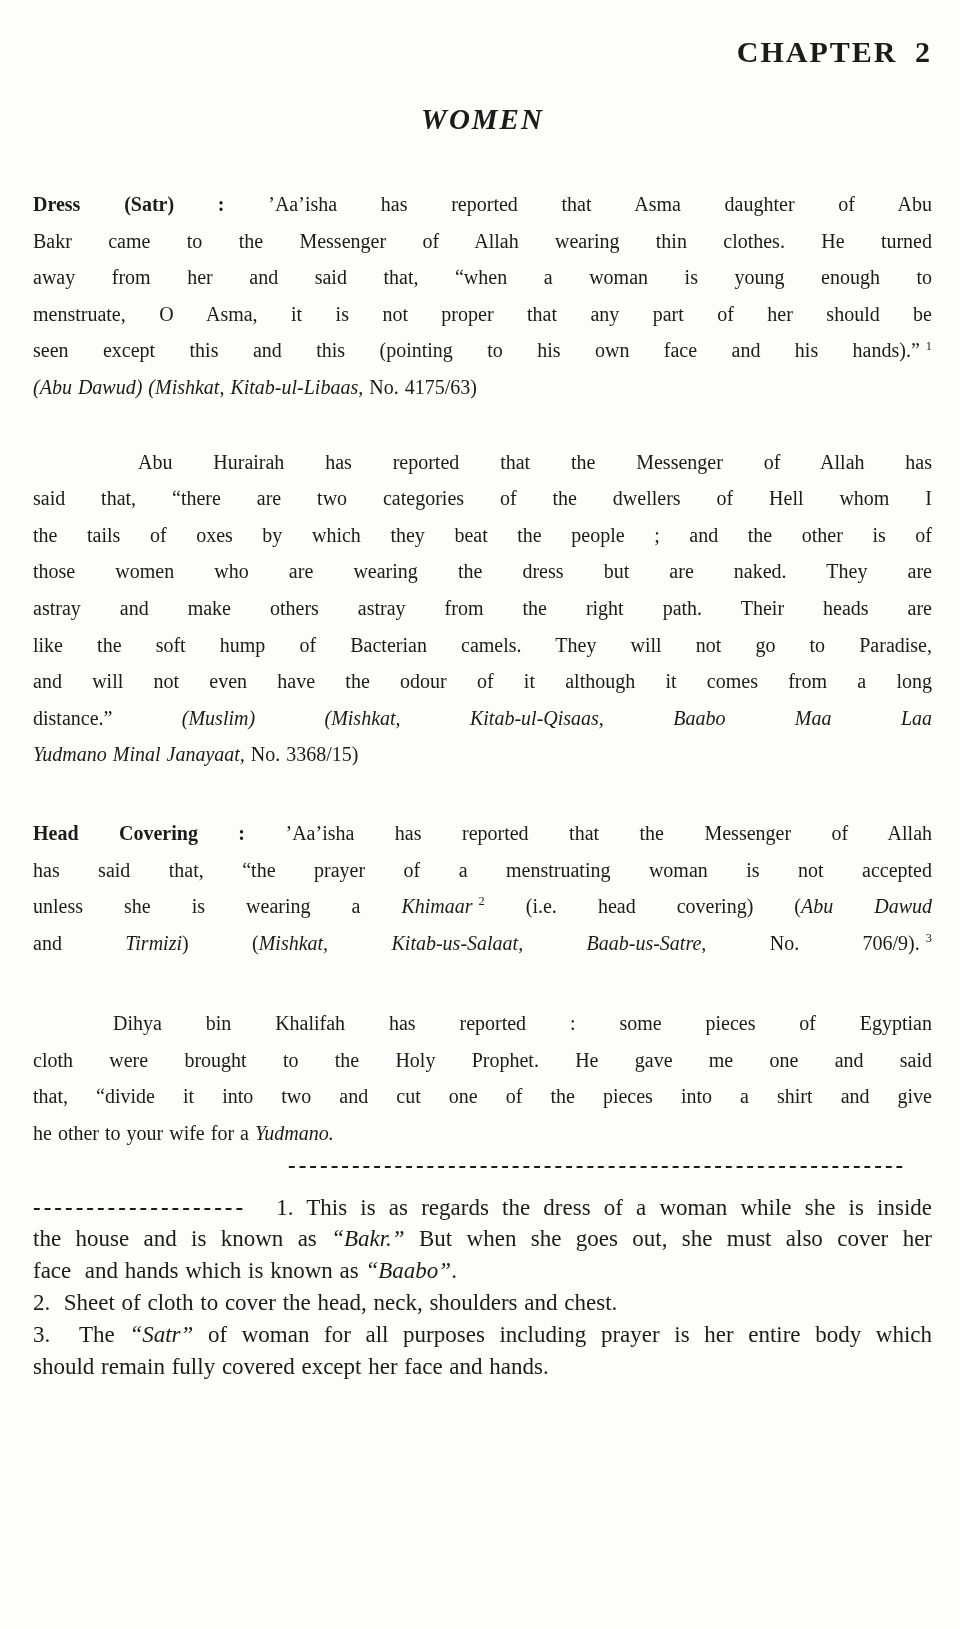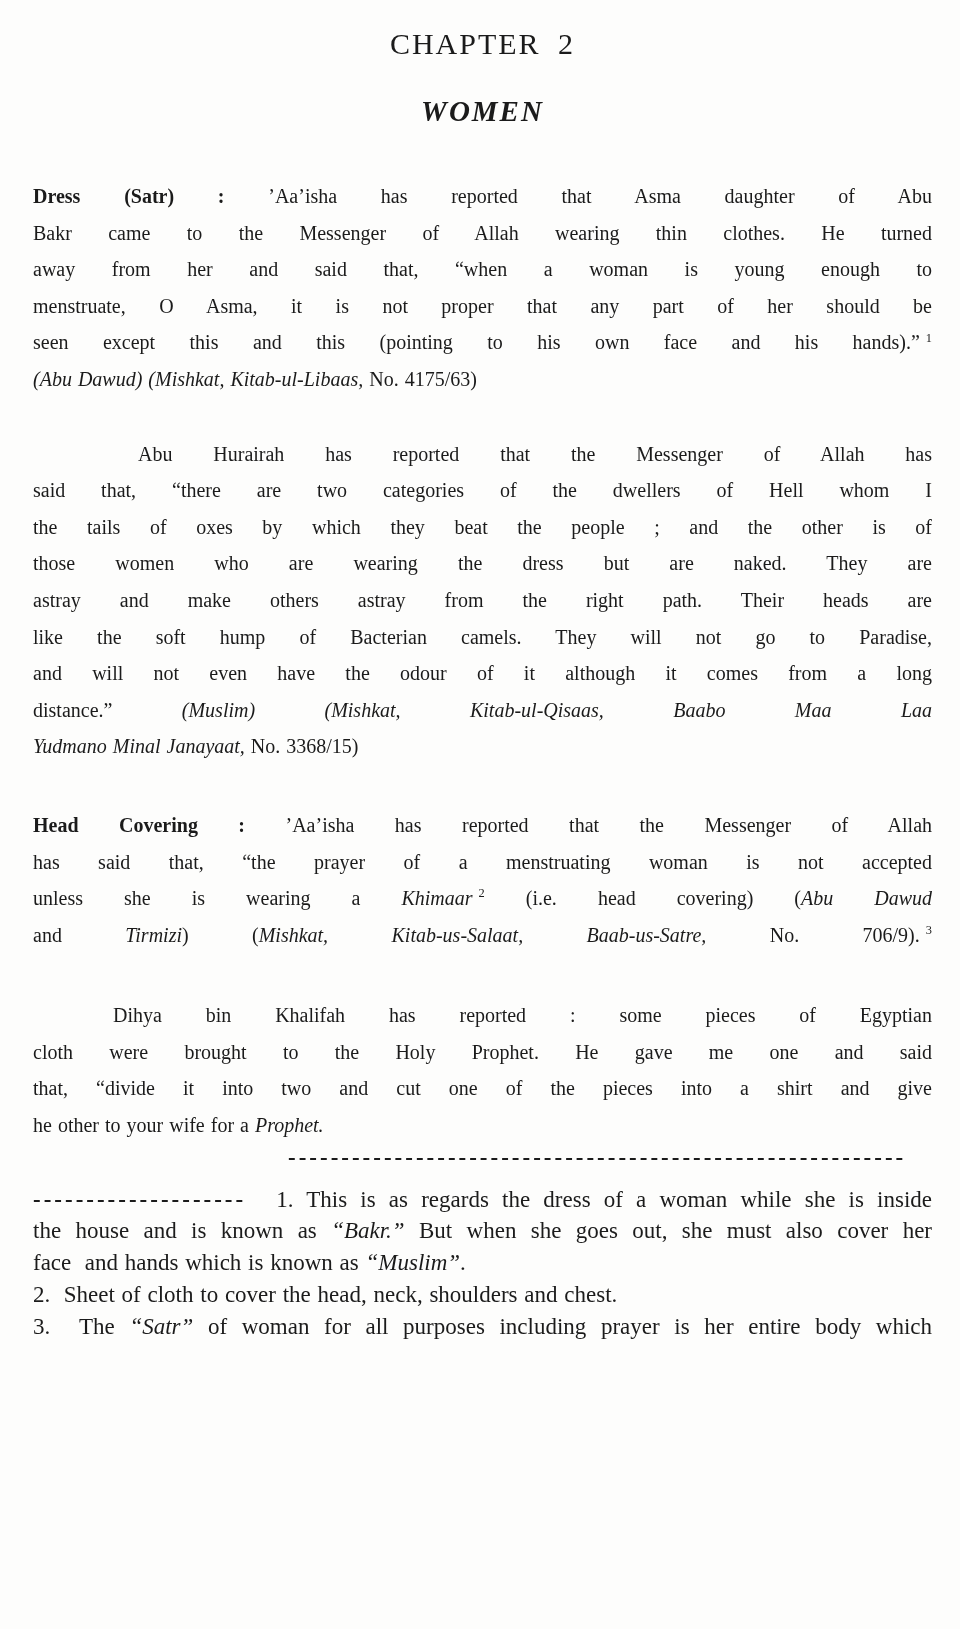--- a/index.html
+++ b/index.html
@@ -5,22 +5,22 @@
   html,body{margin:0;padding:0;}
   body{
     width:960px;height:1629px;
     background:#fdfdfc;
     overflow:hidden;
     font-family:"Liberation Serif","DejaVu Serif",serif;
     color:#1b1b1b;
   }
   .page{width:960px;height:1629px;padding:0 28px 0 33px;box-sizing:border-box;}
   .h1{
-    margin-top:26px;text-align:center;
-    font-weight:normal;font-size:30px;line-height:36px;
+    margin-top:34px;text-align:right;
+    font-weight:bold;font-size:30px;line-height:36px;
     letter-spacing:2px;word-spacing:8px;
   }
   .h2{
     margin-top:32px;text-align:center;
     font-weight:bold;font-size:29px;line-height:34px;
     letter-spacing:2px;
     font-style:italic;
   }
   .para{margin:0;}
   .bodycol .para:nth-child(1){margin-top:50px;}
@@ -80,26 +80,27 @@
       <div class="para">
         <div class="line j"><span class="b">Head Covering : </span><span>’Aa’isha has reported that the Messenger of Allah</span></div>
         <div class="line j"><span>has said that, “the prayer of a menstruating woman is not accepted</span></div>
         <div class="line j"><span>unless she is wearing a </span><span class="i">Khimaar</span><span class="sup">2</span><span> (i.e. head covering) (</span><span class="i">Abu Dawud</span></div>
         <div class="line j"><span>and </span><span class="i">Tirmizi</span><span>) (</span><span class="i">Mishkat, Kitab-us-Salaat, Baab-us-Satre,</span><span> No. 706/9).</span><span class="sup">3</span></div>
       </div>
       <div class="para">
         <div class="line j ind2"><span>Dihya bin Khalifah has reported : some pieces of Egyptian</span></div>
         <div class="line j"><span>cloth were brought to the Holy Prophet. He gave me one and said</span></div>
         <div class="line j"><span>that, “divide it into two and cut one of the pieces into a shirt and give</span></div>
-        <div class="line"><span>he other to your wife for a </span><span class="i">Prophet.</span></div>
+        <div class="line"><span>he other to your wife for a </span><span class="i">Yudmano.</span></div>
       </div>
     </div>
 
   <div class="fnsep">----------------------------------------------------------</div>
 
   <div class="fnotes">
       <div class="line j"><span class="dash">--------------------</span><span>1. This is as regards the dress of a woman while she is inside</span></div>
       <div class="line j"><span>the house and is known as </span><span class="i">“Bakr.”</span><span> But when she goes out, she must also cover her</span></div>
-      <div class="line"><span>face&nbsp; and hands which is known as </span><span class="i">“Muslim”</span><span>.</span></div>
+      <div class="line"><span>face&nbsp; and hands which is known as </span><span class="i">“Baabo”</span><span>.</span></div>
       <div class="line"><span>2.&nbsp; Sheet of cloth to cover the head, neck, shoulders and chest.</span></div>
       <div class="line j"><span>3.&nbsp; The </span><span class="i">“Satr”</span><span> of woman for all purposes including prayer is her entire body which</span></div>
+      <div class="line"><span>should remain fully covered except her face and hands.</span></div>
     </div>
 </div>
 
 </body></html>

